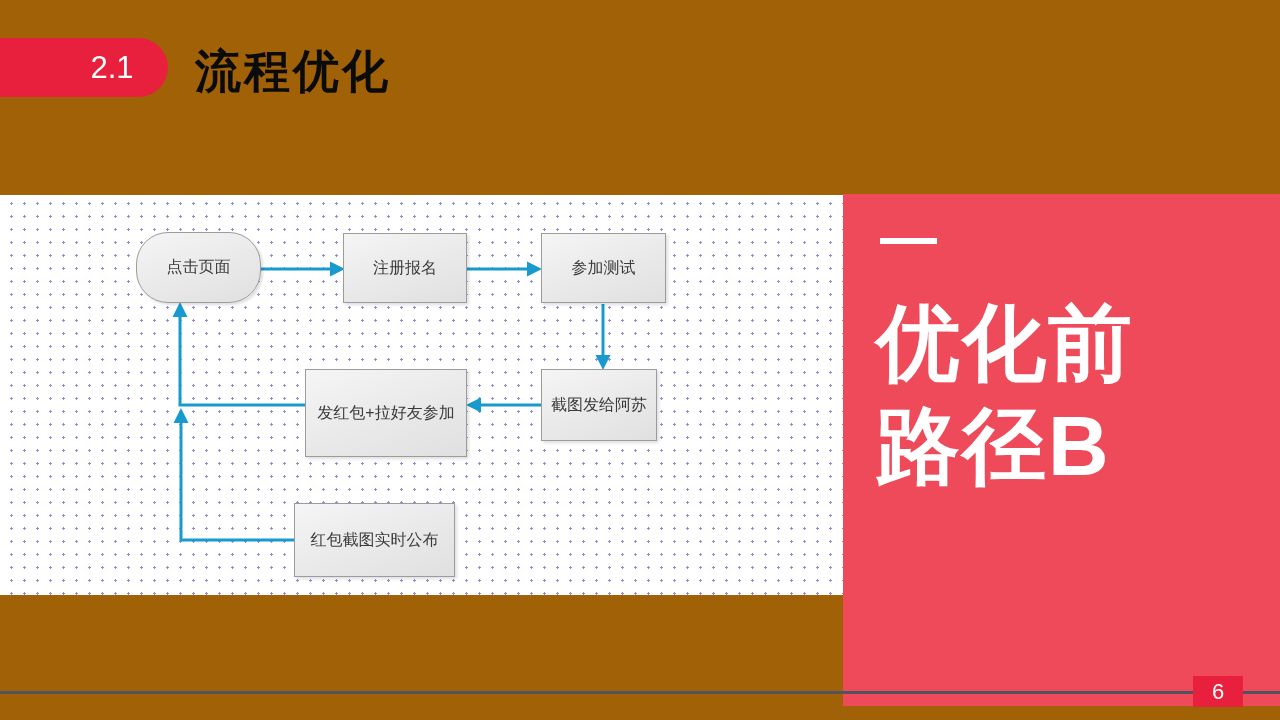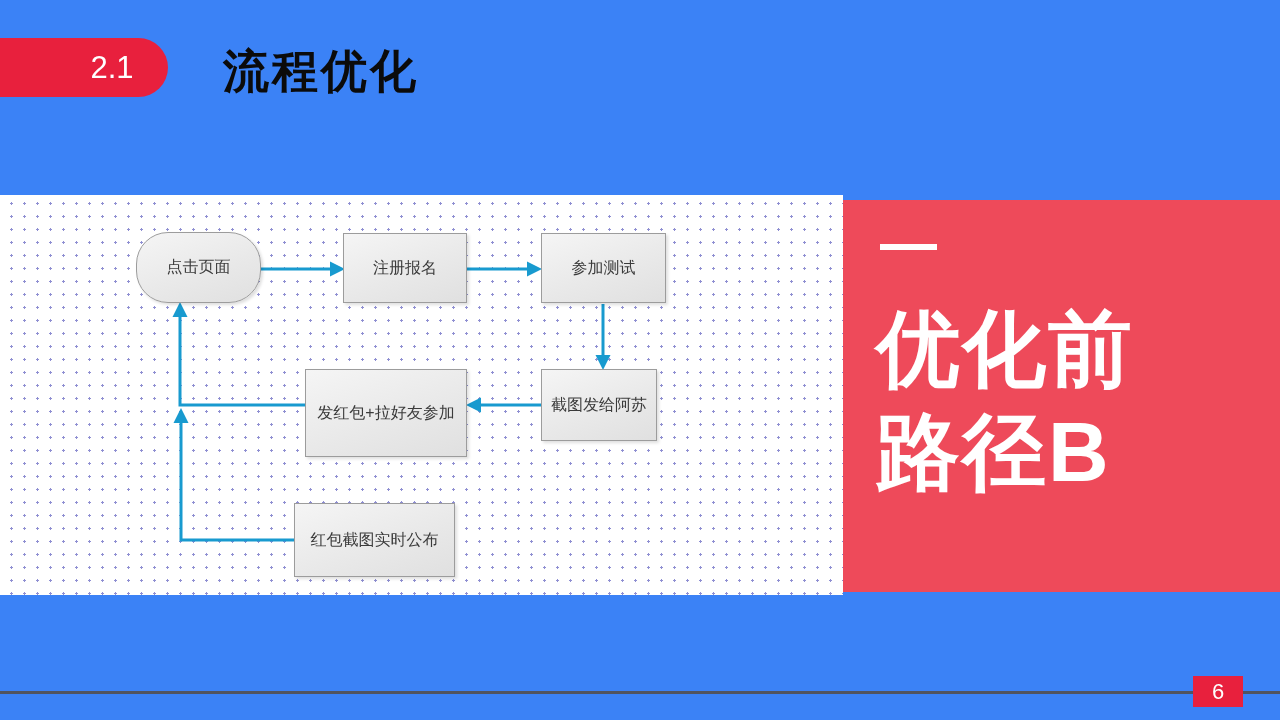--- a/index.html
+++ b/index.html
@@ -1,34 +1,33 @@
 <!DOCTYPE html>
 <html><head>
 <meta charset="utf-8">
 <style>
   * { margin:0; padding:0; box-sizing:border-box; }
   html,body { width:1280px; height:720px; }
   body {
     font-family: "Liberation Sans", "DejaVu Sans", sans-serif;
     background:#ffffff; position:relative; overflow:hidden;
   }
-  .slide { position:absolute; inset:0; width:1280px; height:720px; background:#3b82f6; }
+  .slide { position:absolute; inset:0; width:1280px; height:720px; background:#a16207; }
 
   
   .badge {
     position:absolute; left:0; top:38px; width:168px; height:59px;
     background:#e8203d; border-radius:0 30px 30px 0;
     display:flex; align-items:center; justify-content:center;
     padding-left:56px; color:#fff; font-size:31px; font-weight:400;
   }
   .page-title {
     position:absolute; left:195px; top:44px; height:54px;
     font-size:46px; line-height:54px; font-weight:600; color:#0b0b0b;
     letter-spacing:3px;
-    margin-left:28px;
   }
 
   
   .flow-area {
     position:absolute; left:0; top:195px; width:843px; height:400px;
     background-color:#ffffff;
     background-image: radial-gradient(circle, #8f8fd2 1.2px, rgba(143,143,210,0) 1.4px);
     background-size:13px 13px; background-position:5px 2px;
   }
   .connectors { position:absolute; left:0; top:0; }
@@ -37,21 +36,21 @@
     background:linear-gradient(160deg,#f5f5f5 0%,#e9e9e9 55%,#e0e0e0 100%);
     border:1.6px solid #9c9c9c;
     box-shadow:2px 2px 3px rgba(0,0,0,0.13);
     display:flex; align-items:center; justify-content:center;
     font-size:16px; color:#3b3b3b; text-align:center;
   }
   .stadium { border-radius:32px; }
 
   
   .side-panel {
-    position:absolute; left:843px; top:200px; width:437px; height:392px;
+    position:absolute; left:843px; top:194px; width:437px; height:512px;
     background:#ee4a5a;
   }
   .panel-dash {
     position:absolute; left:37px; top:44px; width:57px; height:6px; background:#ffffff;
   }
   .panel-title {
     position:absolute; left:33px; top:98px; color:#ffffff;
     font-size:84px; line-height:103px; font-weight:bold; letter-spacing:2px;
   }
 

